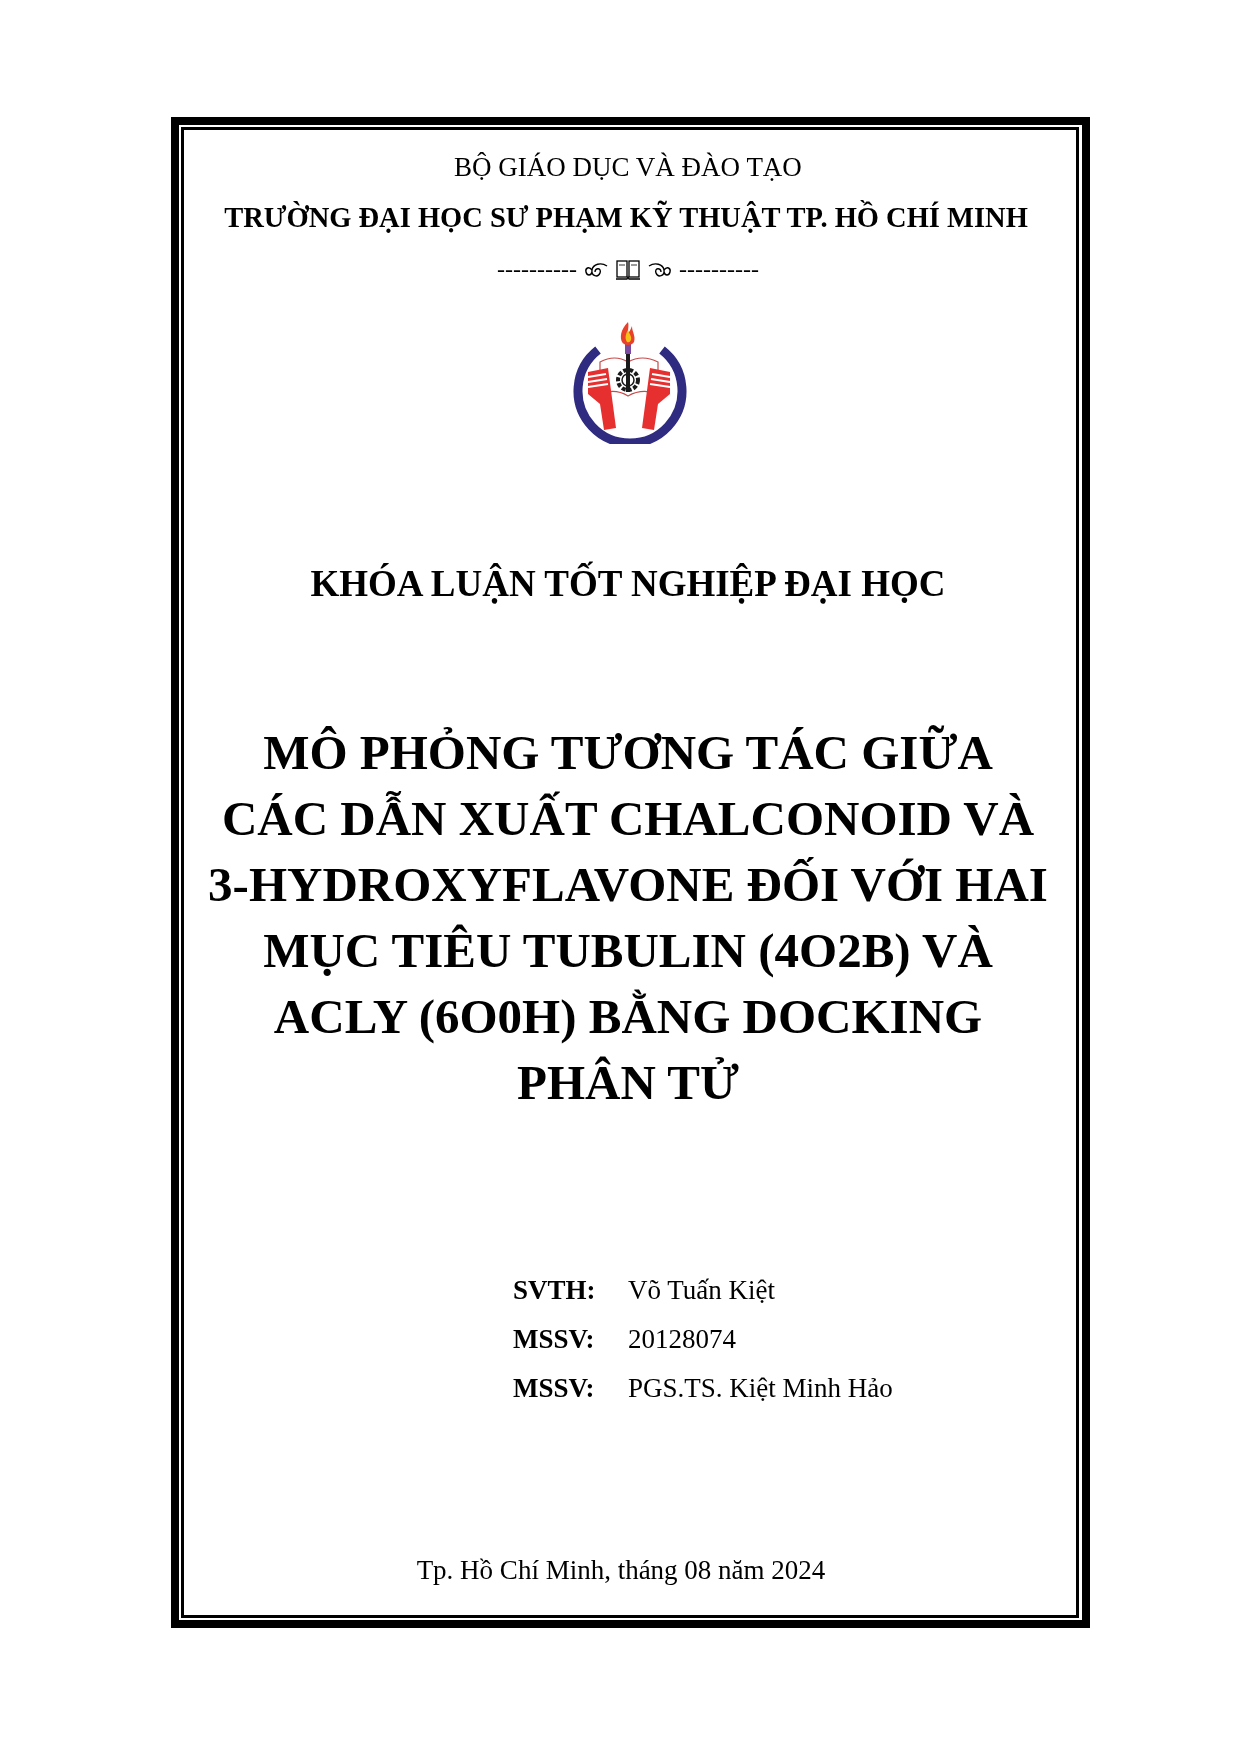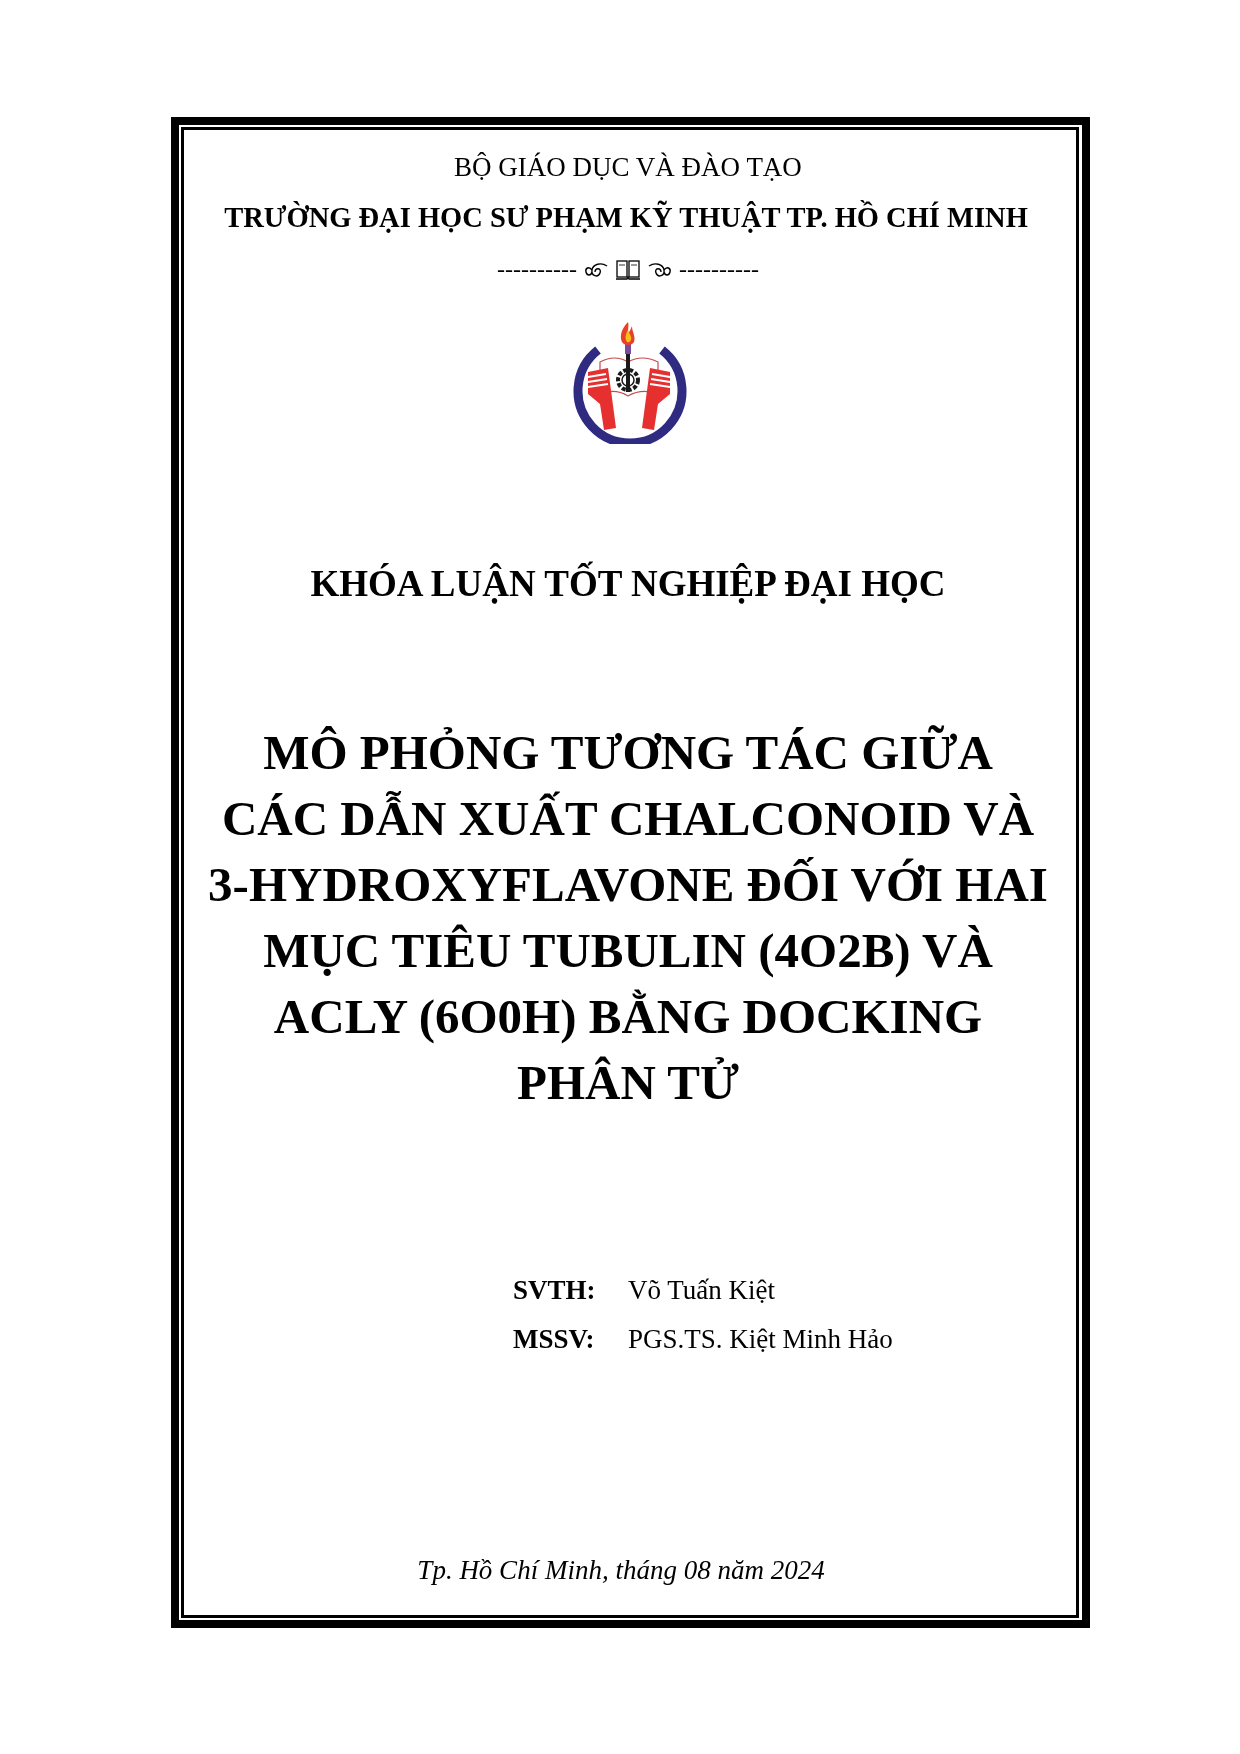--- a/index.html
+++ b/index.html
@@ -14,21 +14,21 @@
   .university { top: 200px; font-size: 28.5px; line-height: 36px; font-weight: bold; left: 6px; }
   .divider { top: 255px; font-size: 24px; line-height: 28px; left: 8px; letter-spacing: 0px; }
   .divider .book { display: inline-block; font-size: 22px; }
   .logo { position: absolute; left: 570px; top: 320px; width: 118px; height: 124px; }
   .degree { top: 562px; font-size: 37px; line-height: 44px; font-weight: bold; left: 8px; }
   .title { position: absolute; top: 720px; left: 8px; width: 1240px; text-align: center; }
   .title-line { display: block; font-size: 49px; line-height: 66px; font-weight: bold; white-space: nowrap; }
   .info { position: absolute; left: 513px; top: 1225px; margin-top: 48px; }
   .info-row { height: 49px; font-size: 27px; line-height: 34px; white-space: nowrap; }
   .info-label { display: inline-block; width: 115px; font-weight: bold; }
-  .footer { top: 1553px; font-size: 27px; line-height: 34px; left: 1px; font-style: italic; }
+  .footer { top: 1553px; font-size: 27px; line-height: 34px; left: 1px; }
 </style>
 </head>
 <body>
 
 <div class="frame-outer"></div>
 <div class="frame-inner"></div>
 
 <div class="line ministry">BỘ GIÁO DỤC VÀ ĐÀO TẠO</div>
 <div class="line university">TRƯỜNG ĐẠI HỌC SƯ PHẠM KỸ THUẬT TP. HỒ CHÍ MINH</div>
 
@@ -97,17 +97,20 @@
   <span class="title-line">MỤC TIÊU TUBULIN (4O2B) VÀ</span>
   <span class="title-line">ACLY (6O0H) BẰNG DOCKING</span>
   <span class="title-line">PHÂN TỬ</span>
 </div>
 
 <div class="info">
   <div class="info-row">
     <span class="info-label">SVTH:</span><span>Võ Tuấn Kiệt</span>
   </div>
   <div class="info-row">
+    <span class="info-label">MSSV:</span><span>20128074</span>
+  </div>
+  <div class="info-row">
     <span class="info-label">MSSV:</span><span>PGS.TS. Kiệt Minh Hảo</span>
   </div>
 </div>
 
 <div class="line footer">Tp. Hồ Chí Minh, tháng 08 năm 2024</div>
 
 </body></html>

